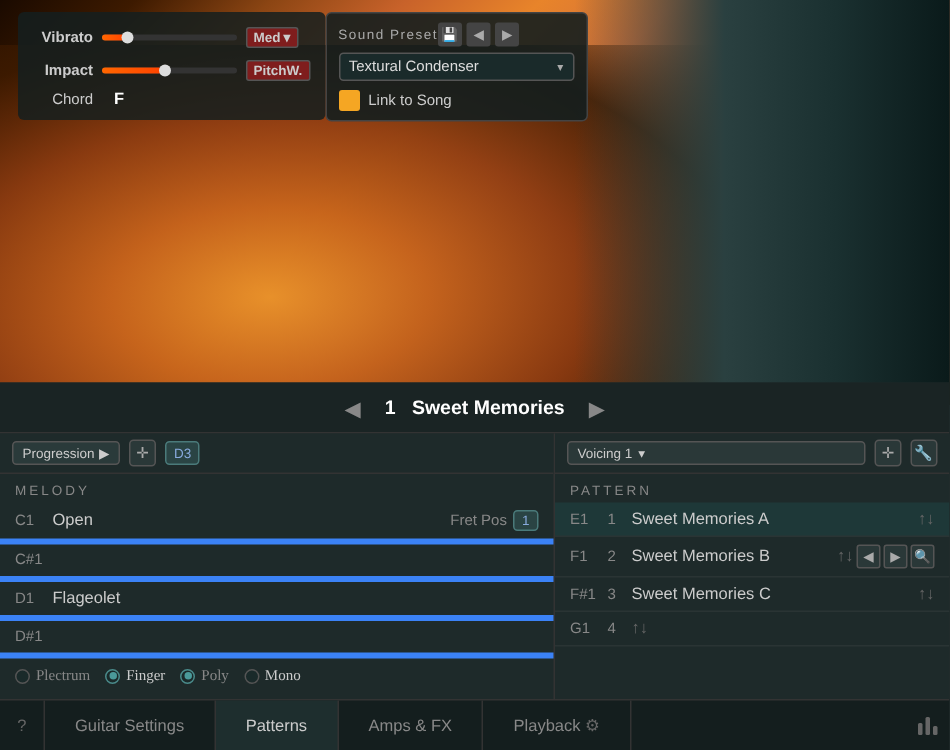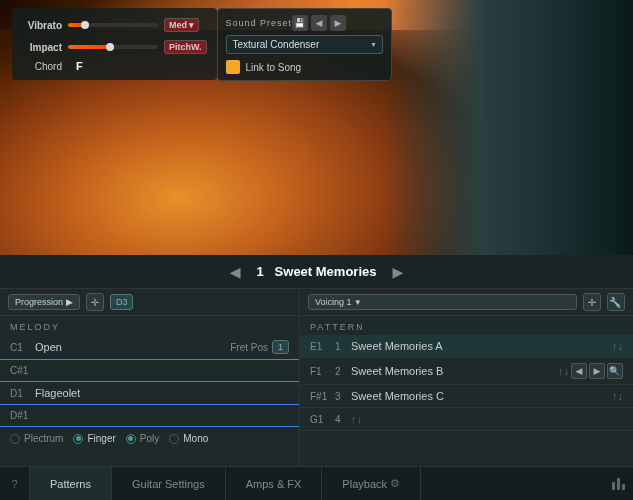--- a/index.html
+++ b/index.html
@@ -319,21 +319,21 @@
     }
 
     
     .content-area {
       display: flex;
       height: calc(100% - 34px - 34px);
     }
 
     
     .melody-panel {
-      width: 300px;
+      width: 370px;
       border-right: 1px solid #333;
       padding: 0;
     }
 
     .melody-header-bar {
       display: flex;
       align-items: center;
       background: #1e2a2a;
       padding: 4px 8px;
       border-bottom: 1px solid #333;
@@ -381,21 +381,21 @@
       font-size: 9px;
       letter-spacing: 2px;
       padding: 6px 10px 3px;
       text-transform: uppercase;
     }
 
     .melody-row {
       display: flex;
       align-items: center;
       padding: 5px 10px;
-      border-bottom: 1px solid #3b82f6;
+      border-bottom: 4px solid #3b82f6;
       cursor: pointer;
     }
 
     .note-label {
       color: #888;
       font-size: 10px;
       width: 25px;
     }
 
     .melody-name {
@@ -418,20 +418,21 @@
       font-size: 9px;
       padding: 1px 5px;
     }
 
     
     .melody-options {
       display: flex;
       align-items: center;
       padding: 6px 10px;
       gap: 10px;
+      font-family: Liberation Serif, serif;
     }
 
     .option-label {
       color: #888;
       font-size: 10px;
     }
 
     .radio-option {
       display: flex;
       align-items: center;
@@ -780,25 +781,25 @@
           <div class="pattern-icons">
             <span class="sort-icon">↑↓</span>
           </div>
         </div>
       </div>
 
     </div>
 
     <div class="tab-bar">
       <div class="tab-help">?</div>
+      <div class="tab-item">
+        <span>Guitar Settings</span>
+      </div>
       <div class="tab-item active">
         <span>Patterns</span>
-      </div>
-      <div class="tab-item">
-        <span>Guitar Settings</span>
       </div>
       <div class="tab-item">
         <span>Amps &amp; FX</span>
       </div>
       <div class="tab-item">
         <span>Playback</span>
         &nbsp;
         <span style="color:#666; font-size:11px;">⚙</span>
       </div>
       <div class="tab-right-icons">

